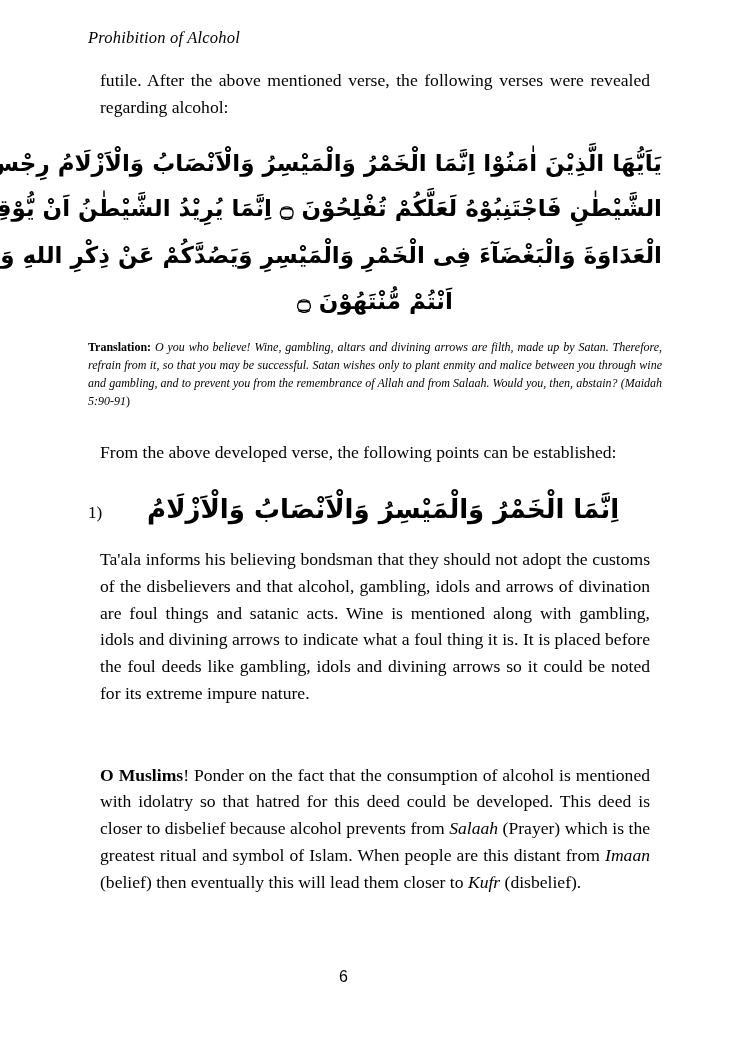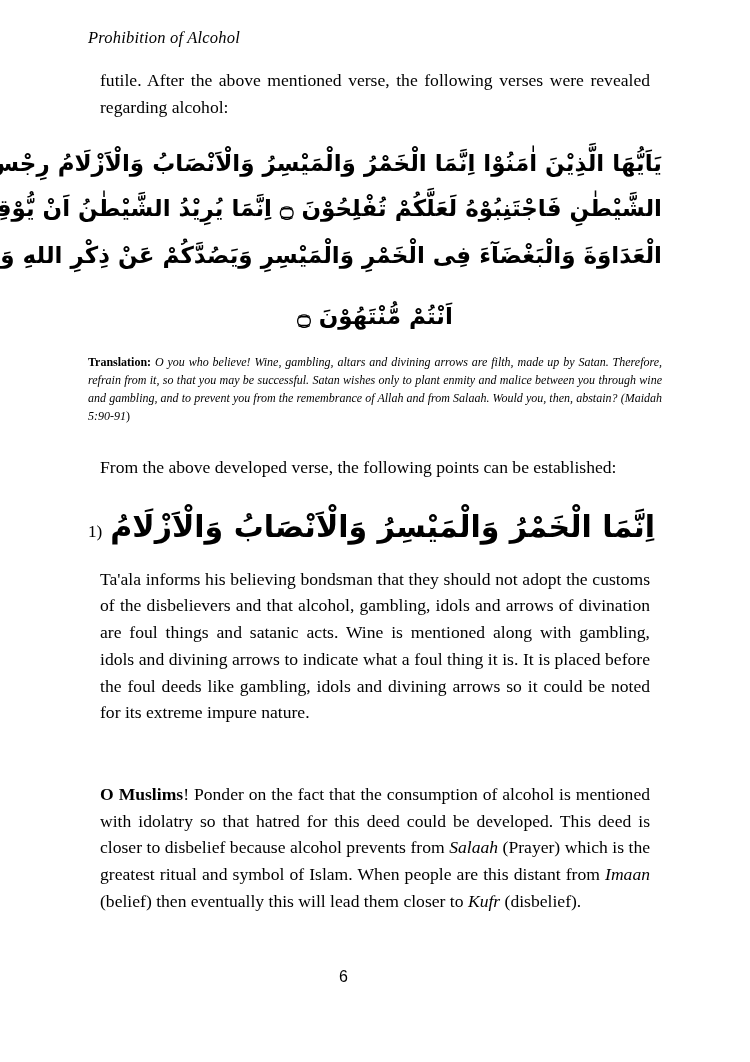--- a/index.html
+++ b/index.html
@@ -56,44 +56,44 @@
   .arabic-line {
     font-size: 23px;
     line-height: 1.05;
     text-align: center;
     white-space: nowrap;
     letter-spacing: 0px;
   }
   .arabic-line.l1 { margin-top: 2px; }
   .arabic-line.l2 { margin-top: 21px; }
   .arabic-line.l3 { margin-top: 22px; }
-  .arabic-line.l4 { margin-top: 37px; }
+  .arabic-line.l4 { margin-top: 22px; }
 
   
   .point-row {
     display: flex;
     align-items: baseline;
     width: 100%;
     direction: ltr;
   }
   .point-num {
     font-size: 17.2px;
     flex: 0 0 auto;
     padding-right: 8px;
     line-height: 1;
   }
   .point-arabic {
     flex: 1 1 auto;
     direction: rtl;
     unicode-bidi: bidi-override;
     font-family: "DejaVu Sans", "Liberation Sans", sans-serif;
     font-weight: 700;
-    font-size: 30px;
+    font-size: 26px;
     line-height: 1.1;
-    text-align: left;
+    text-align: center;
     white-space: nowrap;
     padding-right: 6px;
   }
 
   .b { font-weight: bold; }
   .i { font-style: italic; }
 
   .translation {
     font-size: 12px;
     line-height: 1.5;

